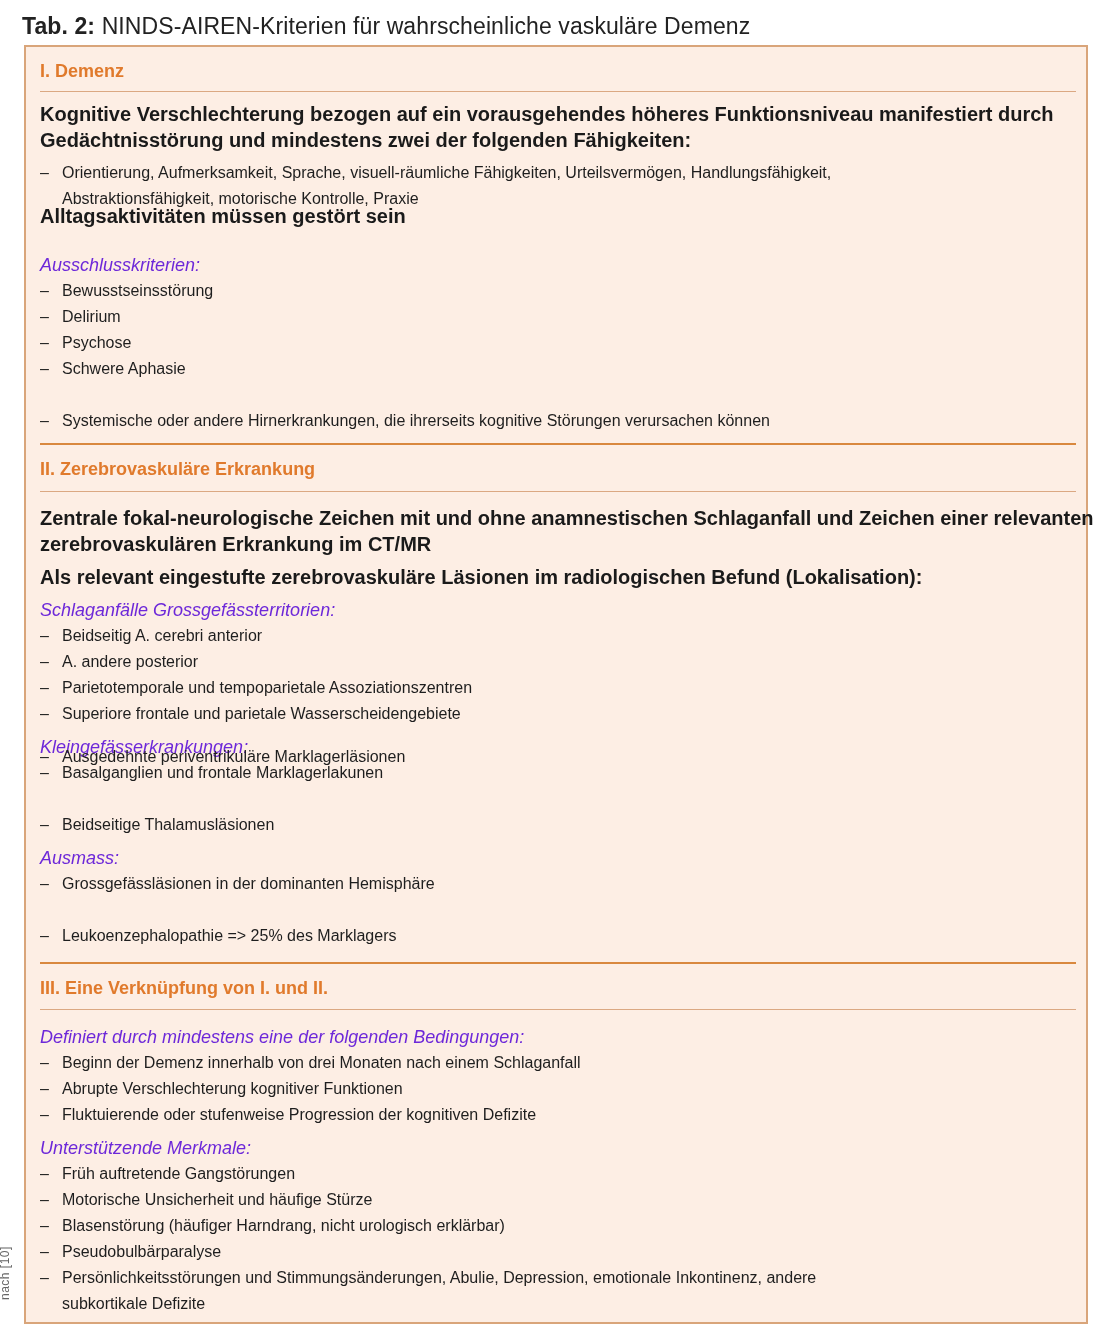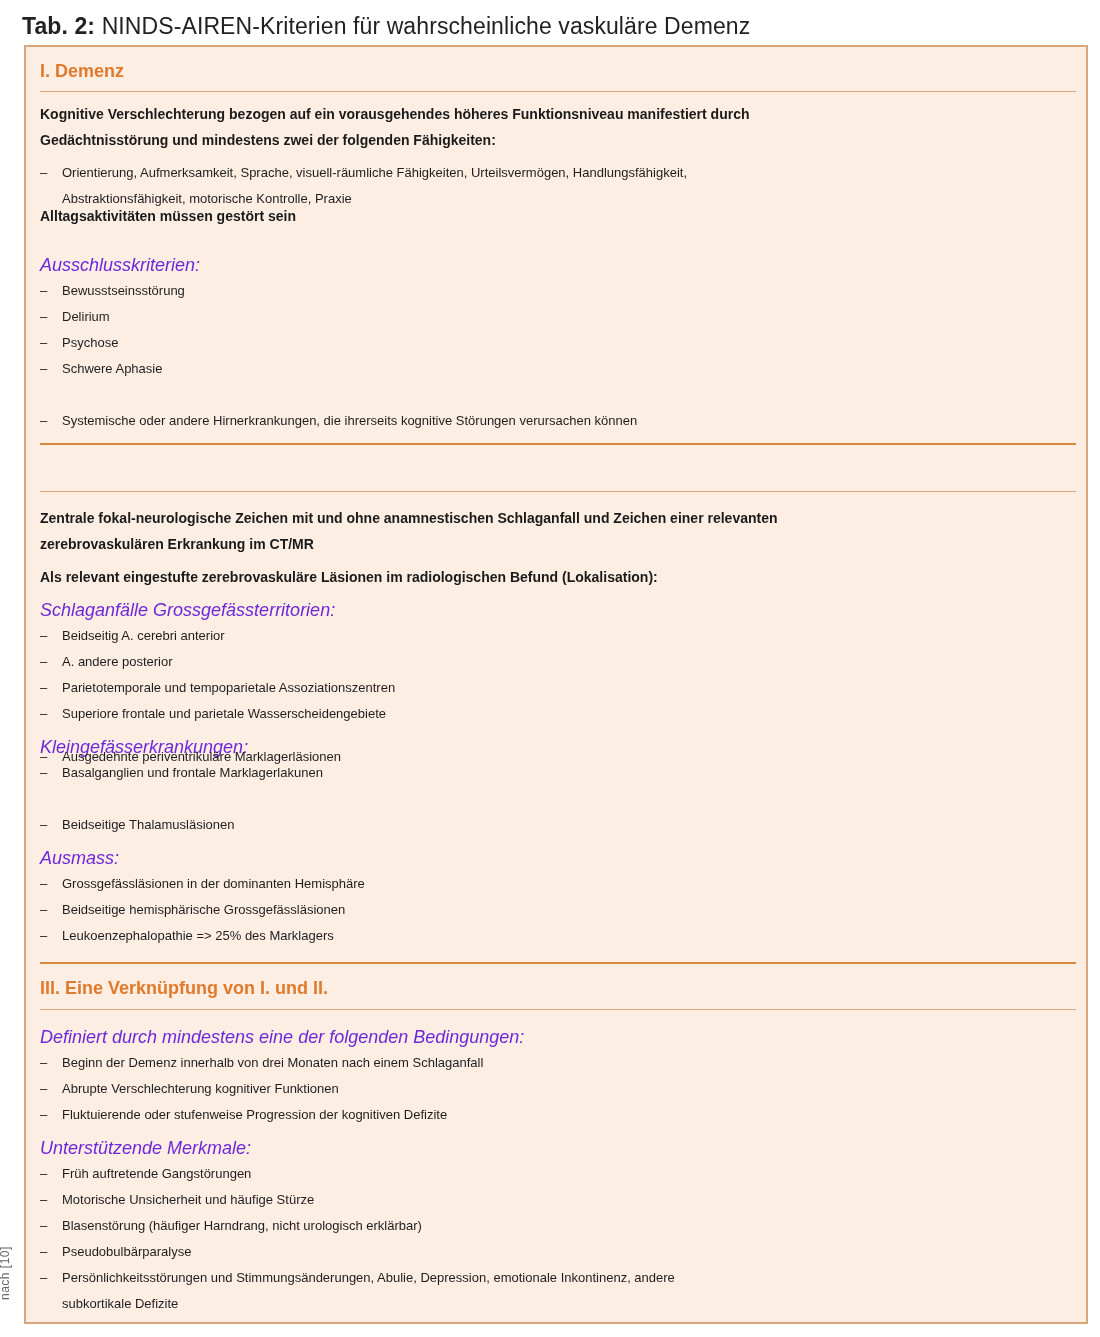--- a/index.html
+++ b/index.html
@@ -6,23 +6,23 @@
   body { width:1100px; height:1337px; position:relative; overflow:hidden;
          font-family:"Liberation Sans", sans-serif; color:#1e1e1e; }
   .title { position:absolute; left:22px; top:12px; font-size:23px; line-height:28px; letter-spacing:0.1px; color:#222; }
   .title b { font-weight:bold; }
   .box { position:absolute; left:24px; top:45px; width:1064px; height:1279px;
          background:#fdeee4; border:2px solid #d9a57a; box-sizing:border-box; }
   .side { position:absolute; left:-2px; top:1300px; transform-origin:left top; transform:rotate(-90deg);
           font-size:12px; color:#666; white-space:nowrap; letter-spacing:0.5px; }
   .abs { position:absolute; left:14px; white-space:nowrap; }
   .h { font-weight:bold; color:#e07a2c; font-size:18px; line-height:24px; }
-  .b { font-weight:bold; font-size:14px; line-height:26px; color:#1a1a1a; }
+  .b { font-weight:bold; font-size:20px; line-height:26px; color:#1a1a1a; }
   .i { font-style:italic; font-size:18px; line-height:26px; color:#6d28d9; }
-  .li { font-size:13px; line-height:26px; color:#1e1e1e; }
+  .li { font-size:16px; line-height:26px; color:#1e1e1e; }
   .li .dash { display:inline-block; width:22px; }
   .rule-thick { position:absolute; left:14px; width:1036px; height:2px; background:#d9883e; }
   .rule-thin { position:absolute; left:14px; width:1036px; height:1px; background:#dba882; }
 </style>
 </head>
 <body>
 
 <div class="title">
   <b>Tab. 2:</b>
   <span>NINDS-AIREN-Kriterien für wahrscheinliche vaskuläre Demenz</span>
@@ -40,36 +40,36 @@
   <div class="abs li" style="top:139px; left:36px">Abstraktionsfähigkeit, motorische Kontrolle, Praxie</div>
   <div class="abs b" style="top:156px">Alltagsaktivitäten müssen gestört sein</div>
   <div class="abs i" style="top:205px">Ausschlusskriterien:</div>
   <div class="abs li" style="top:231px"><span class="dash">–</span><span>Bewusstseinsstörung</span></div>
   <div class="abs li" style="top:257px"><span class="dash">–</span><span>Delirium</span></div>
   <div class="abs li" style="top:283px"><span class="dash">–</span><span>Psychose</span></div>
   <div class="abs li" style="top:309px"><span class="dash">–</span><span>Schwere Aphasie</span></div>
   <div class="abs li" style="top:361px"><span class="dash">–</span><span>Systemische oder andere Hirnerkrankungen, die ihrerseits kognitive Störungen verursachen können</span></div>
   <div class="rule-thick" style="top:396px"></div>
 
+  <div class="abs h" style="top:410px">II. Zerebrovaskuläre Erkrankung</div>
   <div class="rule-thin" style="top:444px"></div>
   <div class="abs b" style="top:458px">Zentrale fokal-neurologische Zeichen mit und ohne anamnestischen Schlaganfall und Zeichen einer relevanten</div>
   <div class="abs b" style="top:484px">zerebrovaskulären Erkrankung im CT/MR</div>
   <div class="abs b" style="top:517px">Als relevant eingestufte zerebrovaskuläre Läsionen im radiologischen Befund (Lokalisation):</div>
   <div class="abs i" style="top:550px">Schlaganfälle Grossgefässterritorien:</div>
   <div class="abs li" style="top:576px"><span class="dash">–</span><span>Beidseitig A. cerebri anterior</span></div>
   <div class="abs li" style="top:602px"><span class="dash">–</span><span>A. andere posterior</span></div>
   <div class="abs li" style="top:628px"><span class="dash">–</span><span>Parietotemporale und tempoparietale Assoziationszentren</span></div>
   <div class="abs li" style="top:654px"><span class="dash">–</span><span>Superiore frontale und parietale Wasserscheidengebiete</span></div>
   <div class="abs i" style="top:687px">Kleingefässerkrankungen:</div>
   <div class="abs li" style="top:713px"><span class="dash">–</span><span>Basalganglien und frontale Marklagerlakunen</span></div>
   <div class="abs li" style="top:697px"><span class="dash">–</span><span>Ausgedehnte periventrikuläre Marklagerläsionen</span></div>
   <div class="abs li" style="top:765px"><span class="dash">–</span><span>Beidseitige Thalamusläsionen</span></div>
   <div class="abs i" style="top:798px">Ausmass:</div>
   <div class="abs li" style="top:824px"><span class="dash">–</span><span>Grossgefässläsionen in der dominanten Hemisphäre</span></div>
-  <div class="abs li" style="top:850px"><span class="dash">–</span><span>Beidseitige hemisphärische Grossgefässläsionen</span></div>
   <div class="abs li" style="top:876px"><span class="dash">–</span><span>Leukoenzephalopathie =&gt; 25% des Marklagers</span></div>
   <div class="rule-thick" style="top:915px"></div>
 
   <div class="abs h" style="top:929px">III. Eine Verknüpfung von I. und II.</div>
   <div class="rule-thin" style="top:962px"></div>
   <div class="abs i" style="top:977px">Definiert durch mindestens eine der folgenden Bedingungen:</div>
   <div class="abs li" style="top:1003px"><span class="dash">–</span><span>Beginn der Demenz innerhalb von drei Monaten nach einem Schlaganfall</span></div>
   <div class="abs li" style="top:1029px"><span class="dash">–</span><span>Abrupte Verschlechterung kognitiver Funktionen</span></div>
   <div class="abs li" style="top:1055px"><span class="dash">–</span><span>Fluktuierende oder stufenweise Progression der kognitiven Defizite</span></div>
   <div class="abs i" style="top:1088px">Unterstützende Merkmale:</div>

